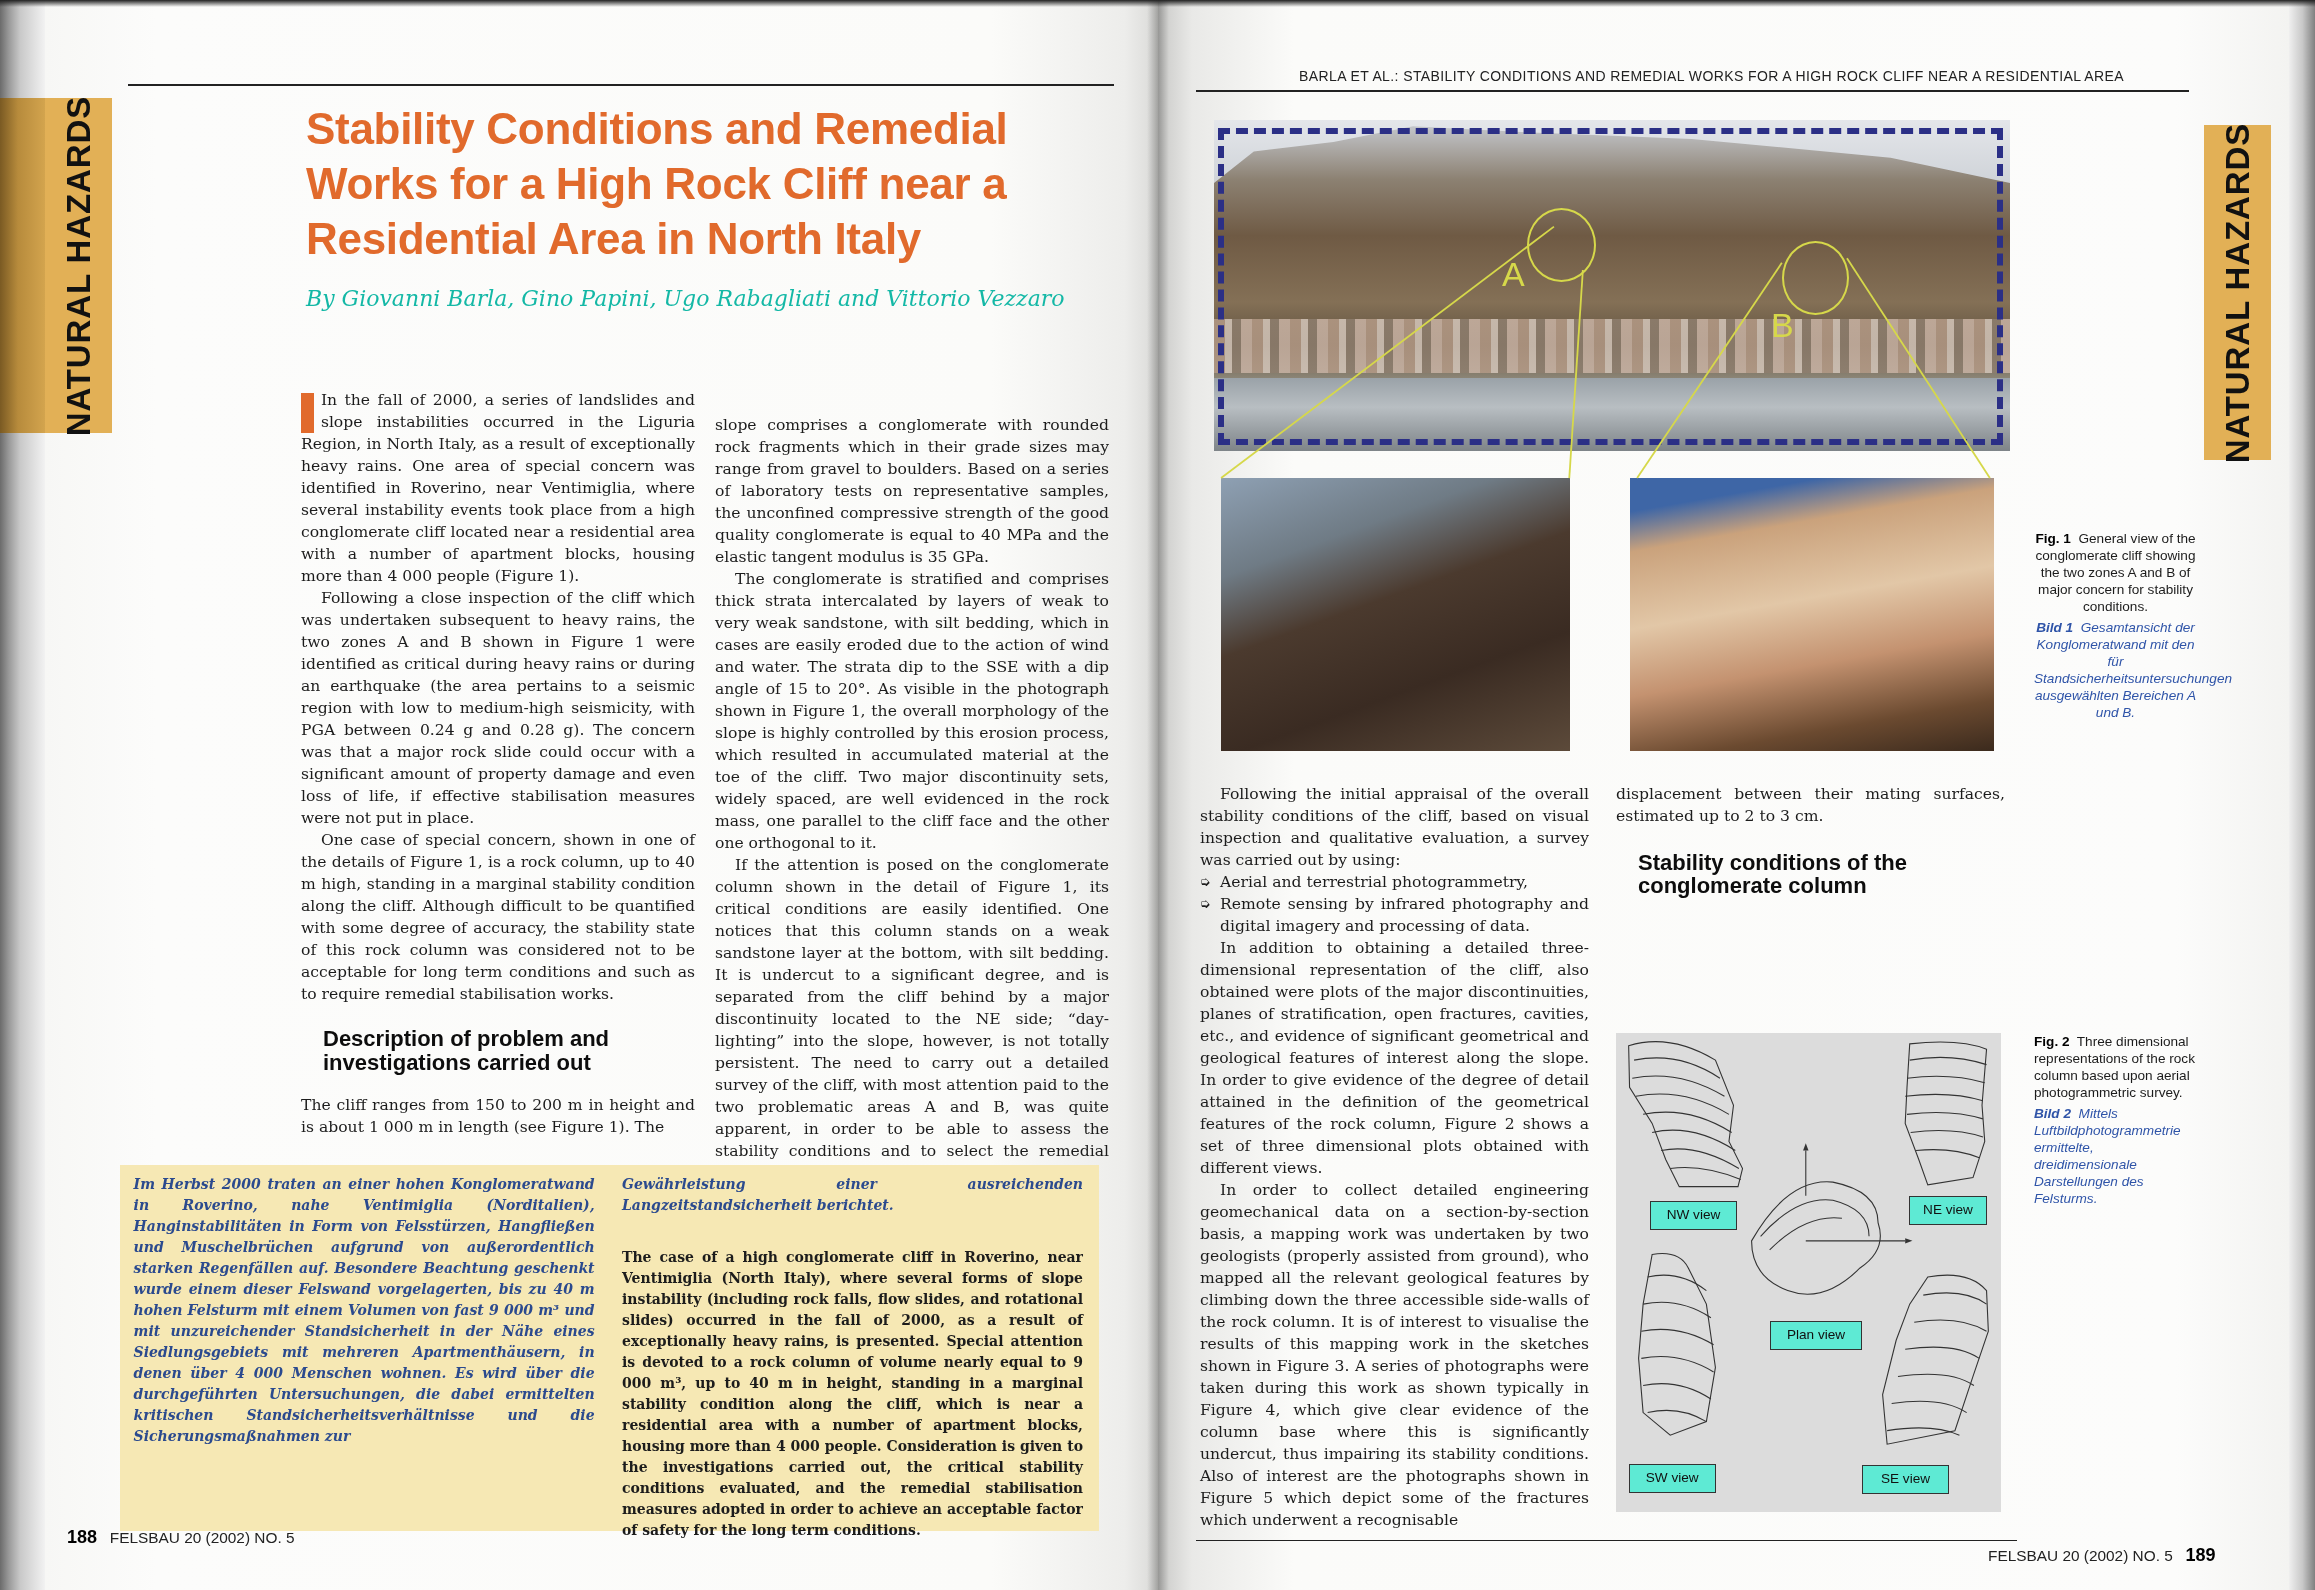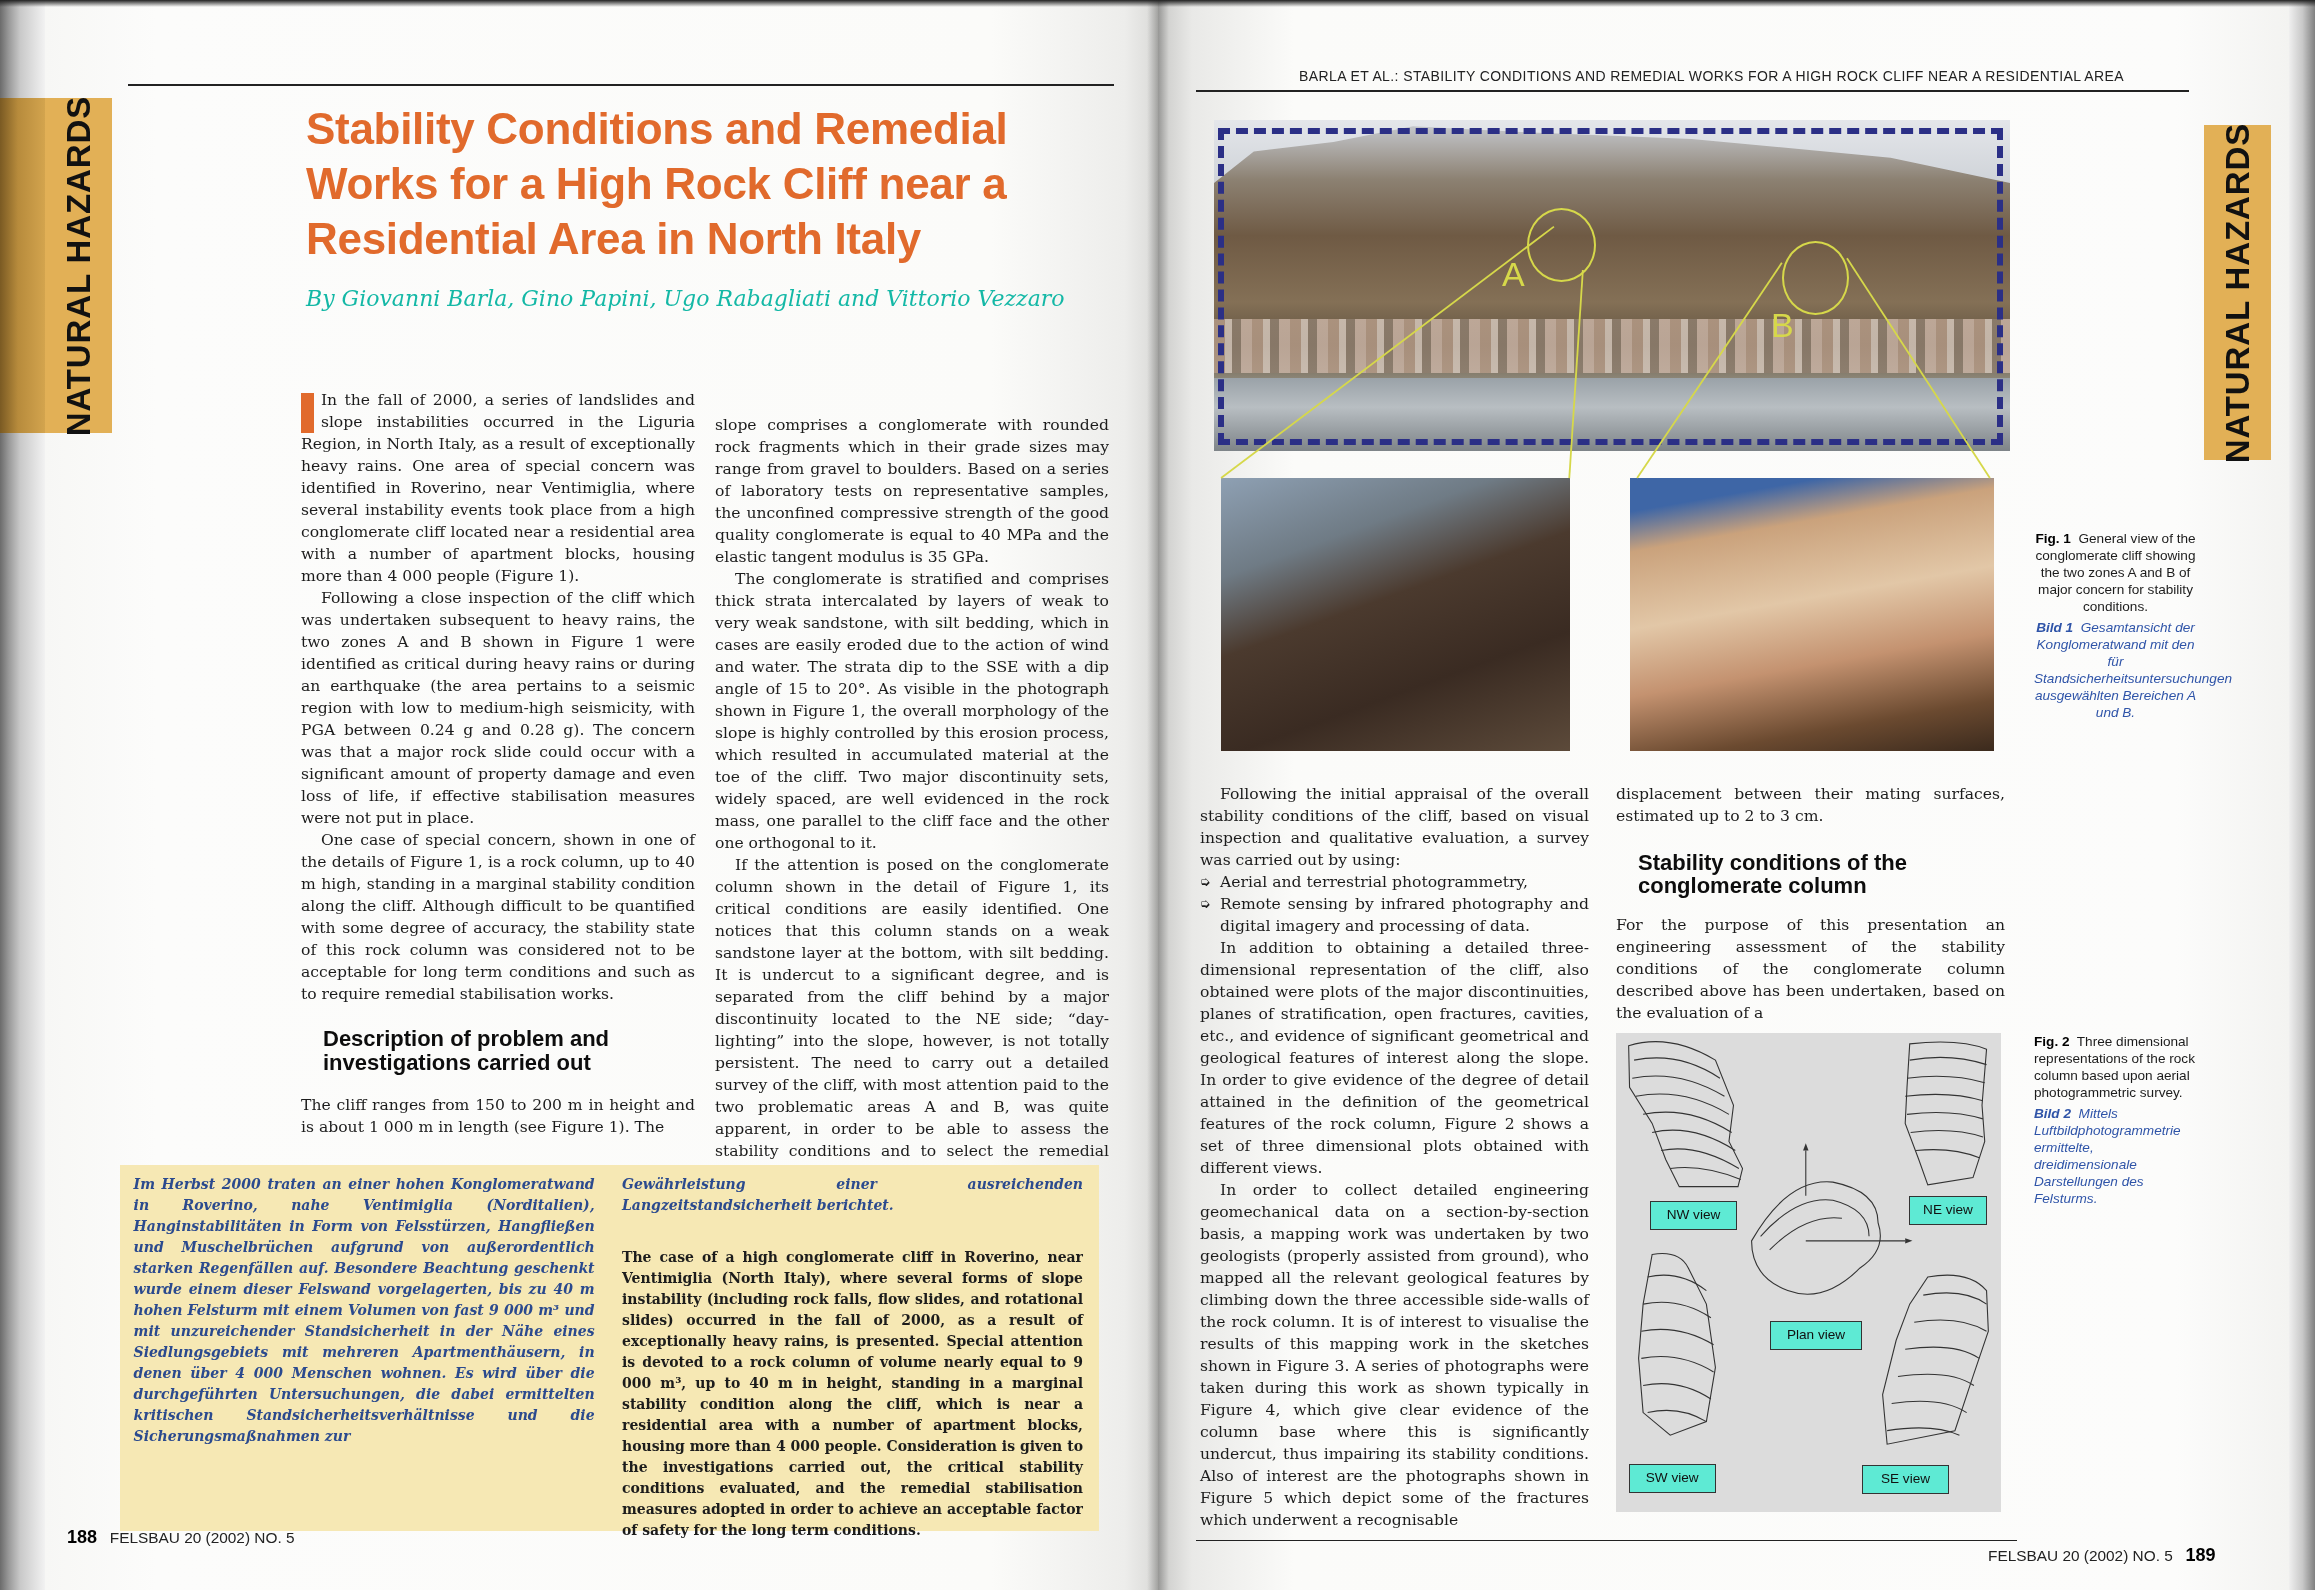--- a/index.html
+++ b/index.html
@@ -197,21 +197,20 @@
       <li><span class="arrow">➭</span><span>Aerial and terrestrial photogrammetry,</span></li>
       <li><span class="arrow">➭</span><span>Remote sensing by infrared photography and digital imagery and processing of data.</span></li>
     </ul>
     <p>In addition to obtaining a detailed three-dimensional representation of the cliff, also obtained were plots of the major discontinuities, planes of stratification, open fractures, cavities, etc., and evidence of significant geometrical and geological features of interest along the slope. In order to give evidence of the degree of detail attained in the definition of the geometrical features of the rock column, Figure 2 shows a set of three dimensional plots obtained with different views.</p>
     <p>In order to collect detailed engineering geomechanical data on a section-by-section basis, a mapping work was undertaken by two geologists (properly assisted from ground), who mapped all the relevant geological features by climbing down the three accessible side-walls of the rock column. It is of interest to visualise the results of this mapping work in the sketches shown in Figure 3. A series of photographs were taken during this work as shown typically in Figure 4, which give clear evidence of the column base where this is significantly undercut, thus impairing its stability conditions. Also of interest are the photographs shown in Figure 5 which depict some of the fractures which underwent a recognisable</p>
   </div>
 
   <div class="col" style="left:1616px; top:783px; width:389px;">
     <p class="noindent">displacement between their mating surfaces, estimated up to 2 to 3 cm.</p>
     <h2 class="section-heading" style="margin-top:23.5px; margin-bottom:16.3px;">Stability conditions of the conglomerate column</h2>
-    <p class="noindent">For the purpose of this presentation an engineering assessment of the stability conditions of the conglomerate column described above has been undertaken, based on the evaluation of a</p>
   </div>
 
   <div class="fig2">
     <svg width="385" height="479" viewBox="0 0 426 530">
       <g fill="none" stroke="#333" stroke-width="1.2">
         <path d="M14 14 Q60 0 110 30 L130 80 L125 120 L140 150 L135 170 L70 170 L55 140 L40 100 L15 60 Z"></path>
         <path d="M20 30 Q70 20 115 50"></path>
           <path d="M18 50 Q70 40 120 70"></path>
           <path d="M22 70 Q75 60 125 90"></path>
         <path d="M30 90 Q80 80 128 110"></path>

